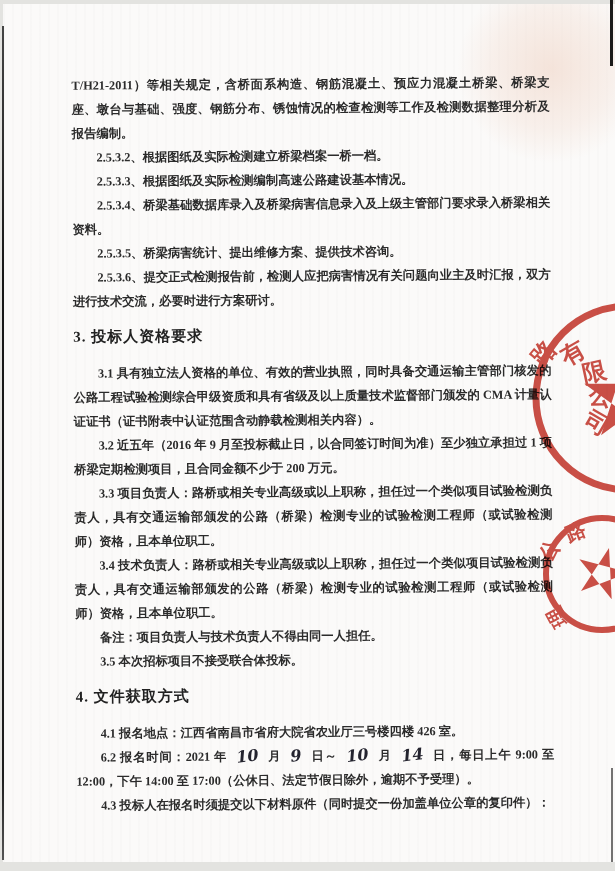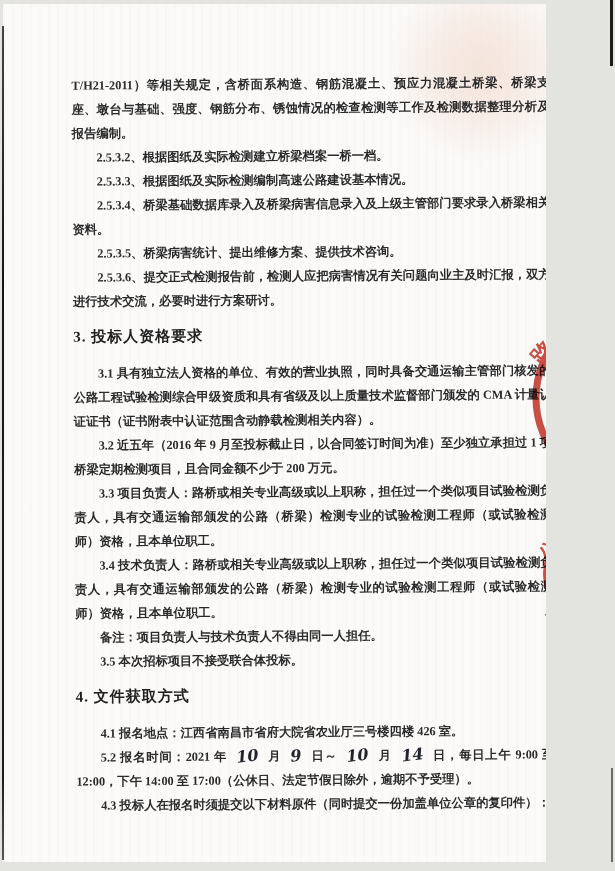--- a/index.html
+++ b/index.html
@@ -2,21 +2,21 @@
 <html><head>
 <meta charset="utf-8">
 <style>
   html,body{margin:0;padding:0;}
   body{
     width:615px;height:871px;position:relative;overflow:hidden;
     background:#e3e3e0;
     font-family:"Liberation Serif","DejaVu Serif",serif;
   }
   .page{
-    position:absolute;left:3px;top:4px;width:543px;height:858px;
+    position:absolute;left:3px;top:4px;width:613px;height:858px;
     background:
       repeating-linear-gradient(90deg, rgba(0,0,0,0.012) 0 2px, rgba(0,0,0,0) 2px 9px),
       #fbfaf9;
     overflow:hidden;
   }
   .blush{
     position:absolute;right:-30px;top:-30px;width:190px;height:190px;border-radius:50%;
     background:radial-gradient(circle, rgba(242,220,208,.75) 0%, rgba(242,220,208,.35) 45%, rgba(242,220,208,0) 70%);
     pointer-events:none;
   }
@@ -77,21 +77,21 @@
     <h2>3. 投标人资格要求</h2>
     <p>3.1 具有独立法人资格的单位、有效的营业执照，同时具备交通运输主管部门核发的公路工程试验检测综合甲级资质和具有省级及以上质量技术监督部门颁发的 CMA 计量认证证书（证书附表中认证范围含动静载检测相关内容）。</p>
     <p>3.2 近五年（2016 年 9 月至投标截止日，以合同签订时间为准）至少独立承担过 1 项桥梁定期检测项目，且合同金额不少于 200 万元。</p>
     <p>3.3 项目负责人：路桥或相关专业高级或以上职称，担任过一个类似项目试验检测负责人，具有交通运输部颁发的公路（桥梁）检测专业的试验检测工程师（或试验检测师）资格，且本单位职工。</p>
     <p>3.4 技术负责人：路桥或相关专业高级或以上职称，担任过一个类似项目试验检测负责人，具有交通运输部颁发的公路（桥梁）检测专业的试验检测工程师（或试验检测师）资格，且本单位职工。</p>
     <p>备注：项目负责人与技术负责人不得由同一人担任。</p>
     <p>3.5 本次招标项目不接受联合体投标。</p>
 
     <h2>4. 文件获取方式</h2>
     <p>4.1 报名地点：江西省南昌市省府大院省农业厅三号楼四楼 426 室。</p>
-    <p><span>5.2 报名时间：2021 年</span><span class="hand">10</span><span>月</span><span class="hand">9</span><span>日～</span><span class="hand">10</span><span>月</span><span class="hand">14</span><span>日，每日上午 9:00 至 12:00，下午 14:00 至 17:00（公休日、法定节假日除外，逾期不予受理）。</span></p>
+    <p><span>6.2 报名时间：2021 年</span><span class="hand">10</span><span>月</span><span class="hand">9</span><span>日～</span><span class="hand">10</span><span>月</span><span class="hand">14</span><span>日，每日上午 9:00 至 12:00，下午 14:00 至 17:00（公休日、法定节假日除外，逾期不予受理）。</span></p>
     <p>4.3 投标人在报名时须提交以下材料原件（同时提交一份加盖单位公章的复印件）：</p>
   </div>
 
   <svg class="seal seal1" viewBox="0 0 220 220">
     <circle cx="108" cy="110" r="92" fill="none" stroke="#c5382d" stroke-width="7"></circle>
     <path d="M108,64 L135,147.2 L64.3,95.8 L151.7,95.8 L81,147.2 Z" fill="#c5382d" fill-rule="evenodd"></path>
     <text x="30" y="70" font-size="24" fill="#c5382d" transform="rotate(-50 30 70)" text-anchor="middle">路</text>
     <text x="57" y="72" font-size="24" fill="#c5382d" transform="rotate(-30 57 72)" text-anchor="middle">有</text>
     <text x="76" y="92" font-size="24" fill="#c5382d" transform="rotate(-12 76 92)" text-anchor="middle">限</text>
     <text x="80" y="116" font-size="24" fill="#c5382d" transform="rotate(8 80 116)" text-anchor="middle">公</text>

